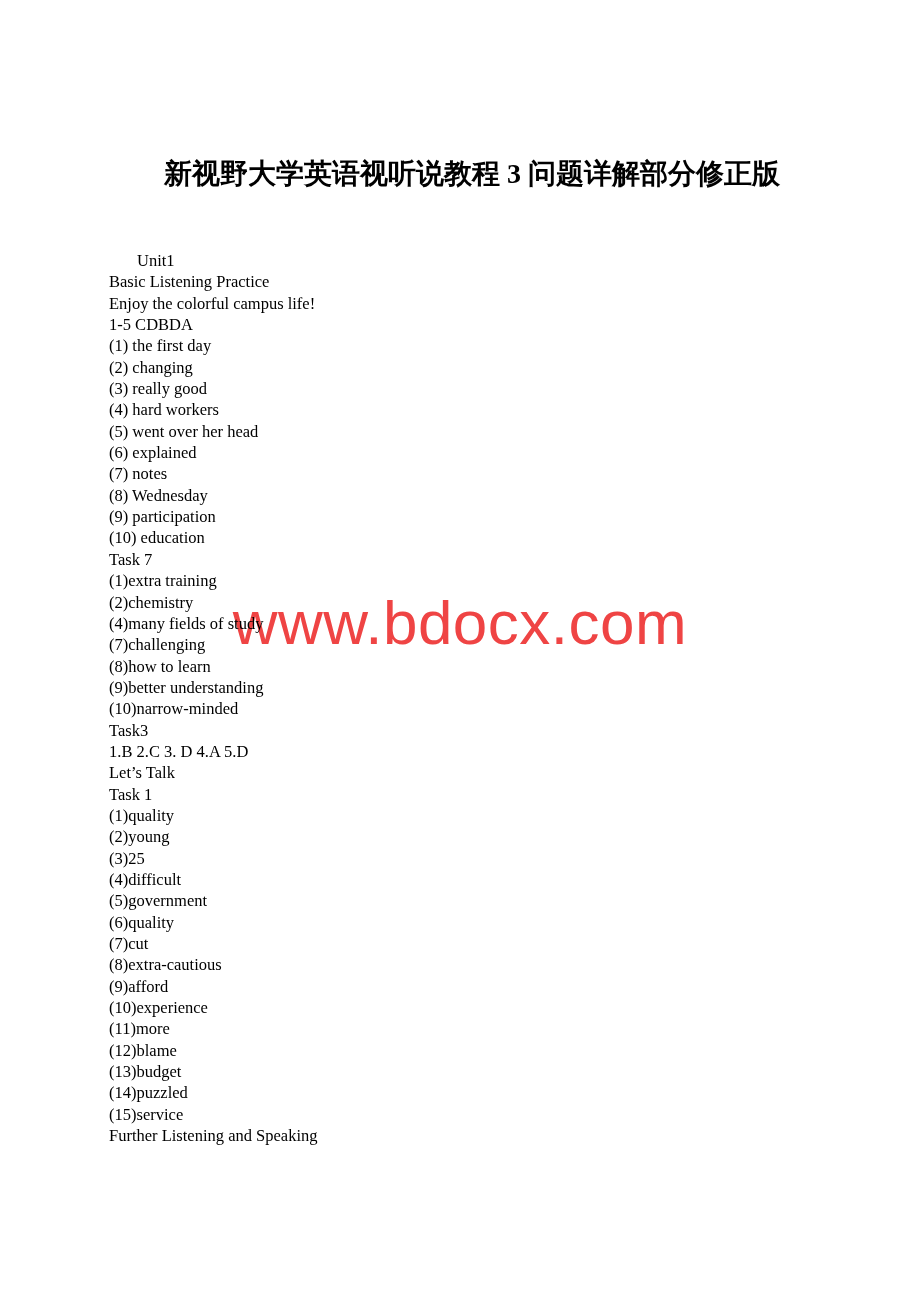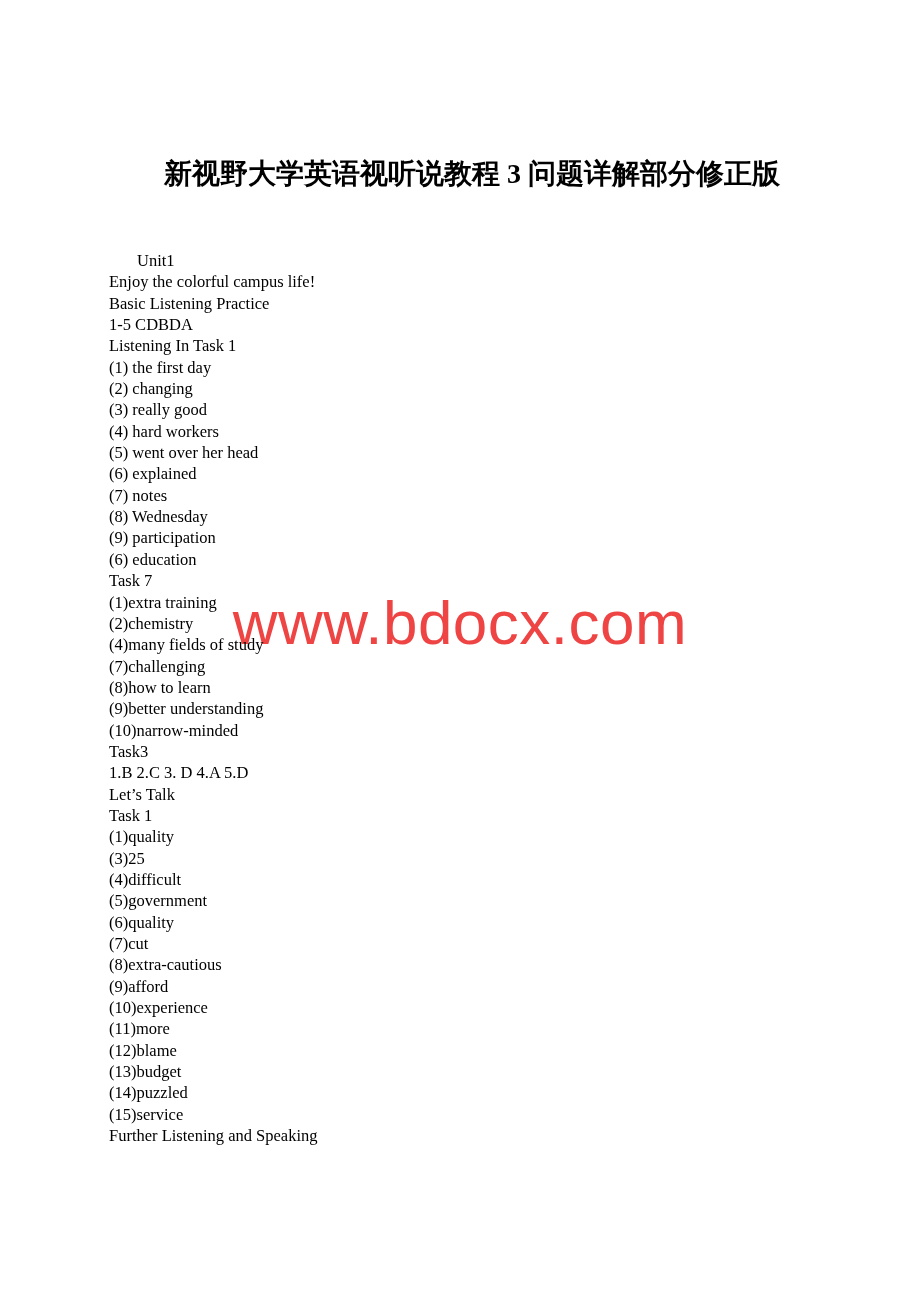--- a/index.html
+++ b/index.html
@@ -95,47 +95,47 @@
 <div id="page">
 
   <div id="watermark">www.bdocx.com</div>
 
   <div id="doc">
 
     <h1 class="doc-title">新视野大学英语视听说教程 3 问题详解部分修正版</h1>
 
     <div class="body-block" id="body-block">
         <p class="line indent">Unit1</p>
+        <p class="line">Basic Listening Practice</p>
         <p class="line">Enjoy the colorful campus life!</p>
-        <p class="line">Basic Listening Practice</p>
         <p class="line">1-5 CDBDA</p>
-        <p class="line">Listening In Task 1</p>
         <p class="line">(1) the first day</p>
         <p class="line">(2) changing</p>
         <p class="line">(3) really good</p>
         <p class="line">(4) hard workers</p>
         <p class="line">(5) went over her head</p>
         <p class="line">(6) explained</p>
         <p class="line">(7) notes</p>
         <p class="line">(8) Wednesday</p>
         <p class="line">(9) participation</p>
-        <p class="line">(6) education</p>
+        <p class="line">(10) education</p>
         <p class="line">Task 7</p>
         <p class="line">(1)extra training</p>
         <p class="line">(2)chemistry</p>
         <p class="line">(4)many fields of study</p>
         <p class="line">(7)challenging</p>
         <p class="line">(8)how to learn</p>
         <p class="line">(9)better understanding</p>
         <p class="line">(10)narrow-minded</p>
         <p class="line">Task3</p>
         <p class="line">1.B 2.C 3. D 4.A 5.D</p>
         <p class="line">Let’s Talk</p>
         <p class="line">Task 1</p>
         <p class="line">(1)quality</p>
+        <p class="line">(2)young</p>
         <p class="line">(3)25</p>
         <p class="line">(4)difficult</p>
         <p class="line">(5)government</p>
         <p class="line">(6)quality</p>
         <p class="line">(7)cut</p>
         <p class="line">(8)extra-cautious</p>
         <p class="line">(9)afford</p>
         <p class="line">(10)experience</p>
         <p class="line">(11)more</p>
         <p class="line">(12)blame</p>

